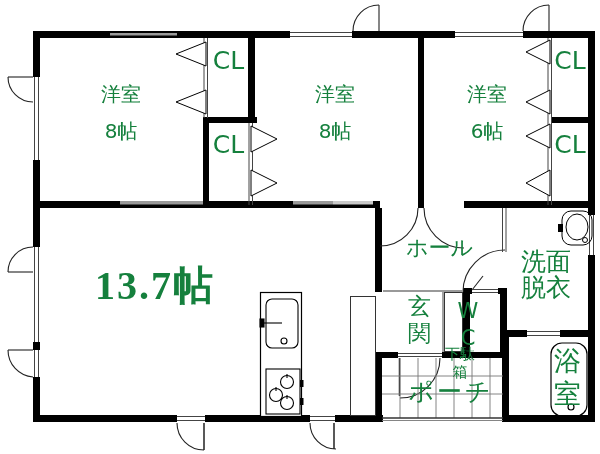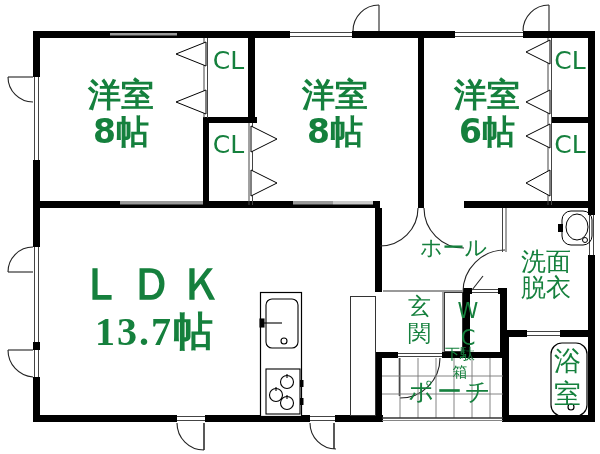--- a/index.html
+++ b/index.html
@@ -9,21 +9,21 @@
     overflow:hidden;
   }
   .stage svg{position:absolute;left:0;top:0;}
   .lbl{
     position:absolute;color:#15803d;text-align:center;white-space:normal;
     font-family:"DejaVu Sans","Liberation Sans",sans-serif;
     -webkit-user-select:none;user-select:none;
   }
   .vert{word-break:break-all;}
   .room-name,.room-size{display:block;}
-  .bed .room-name,.bed .room-size{font-size:33px;line-height:37px;font-weight:700;}
+  .bed .room-name,.bed .room-size{font-size:20px;line-height:37px;font-weight:400;}
   .cl{font-size:25px;line-height:34px;font-weight:500;}
   .ldk .room-name{font-size:44px;line-height:46px;font-weight:600;letter-spacing:6px;}
   .ldk .room-size{font-size:40px;line-height:50px;font-weight:600;letter-spacing:2px;font-family:Liberation Serif, serif;}
   .hall{font-size:22px;font-weight:500;}
   .genkan{font-size:23px;line-height:27px;font-weight:500;}
   .shoe{font-size:15px;line-height:18px;font-weight:500;}
   .wc{font-size:21px;line-height:27px;font-weight:500;}
   .washroom{font-size:25px;line-height:26px;font-weight:500;}
   .bath{font-size:27px;line-height:33px;font-weight:500;}
   .porch{font-size:25px;font-weight:500;letter-spacing:3px;}
@@ -263,25 +263,24 @@
   <span class="room-name">洋室</span>
   <span class="room-size">6帖</span>
 </div>
 
 <div class="lbl cl vert" style="left:209px;top:44px;width:39px;">CL</div>
 <div class="lbl cl vert" style="left:209px;top:128px;width:39px;">CL</div>
 <div class="lbl cl vert" style="left:552px;top:44px;width:36px;">CL</div>
 <div class="lbl cl vert" style="left:552px;top:128px;width:36px;">CL</div>
 
 <div class="lbl ldk" style="left:55px;top:261px;width:200px;">
-  <span class="room-name">ＬＤＫ</span>
   <span class="room-size">13.7帖</span>
 </div>
 
-<div class="lbl hall" style="left:406px;top:233px;width:95px;">ホール</div>
+<div class="lbl hall" style="left:392px;top:233px;width:95px;">ホール</div>
 
 <div class="lbl genkan vert" style="left:398px;top:293px;width:27px;margin-left:8px;">玄関</div>
 
 <div class="lbl shoe vert" style="left:444px;top:297px;width:32px;margin-top:48px;">下駄箱</div>
 
 <div class="lbl wc vert" style="left:456px;top:298px;width:24px;">WC</div>
 
 <div class="lbl washroom vert" style="left:518px;top:249px;width:56px;">洗面脱衣</div>
 
 <div class="lbl bath vert" style="left:513px;top:344px;width:31px;margin-left:39px;">浴室</div>

